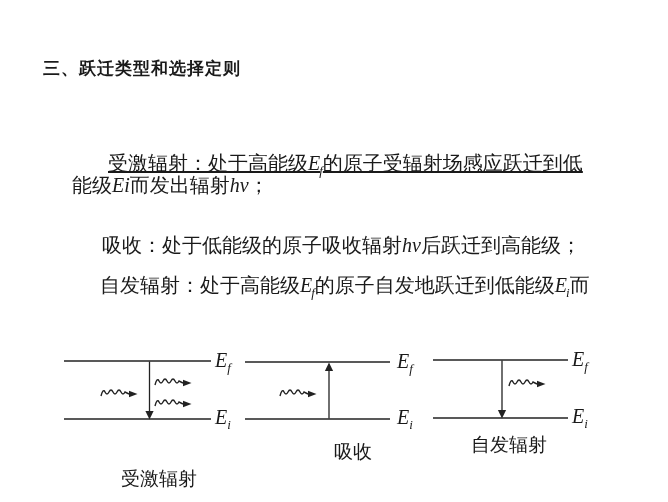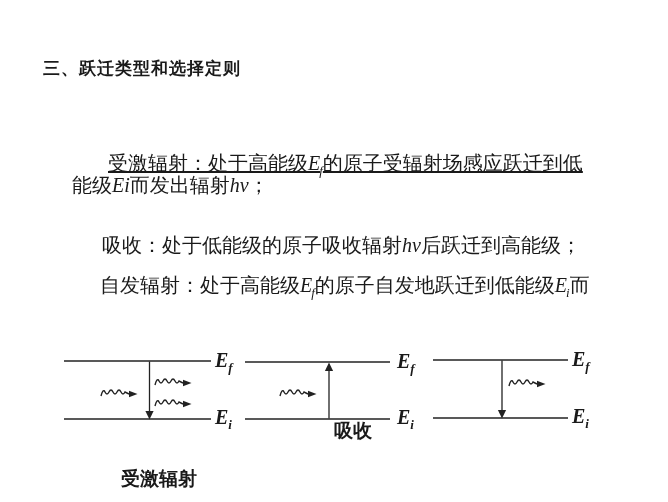--- a/index.html
+++ b/index.html
@@ -23,21 +23,21 @@
   }
   .it{font-style:italic;}
   .isub{font-style:italic;font-size:13px;position:relative;top:5px;margin-left:-1px;}
   .op{padding:0 3px;}
   .l0{left:85px;top:101px;}
   .l1{left:108px;top:151px;text-decoration:underline;}
   .l2{left:72px;top:173px;}
   .l3{left:102px;top:224px;margin-top:9px;}
   .l4{left:100px;top:273px;}
   .l5{left:72px;top:296px;}
-  .diagram{position:absolute;top:350px;width:240px;height:120px;font-weight:bold;}
+  .diagram{position:absolute;top:350px;width:240px;height:120px;}
   .d1{left:64px;}
   .d2{left:245px;}
   .d3{left:433px;}
   .dsvg{position:absolute;left:0;top:0;}
   .elabel{
     position:absolute;
     font-size:20px;line-height:24px;white-space:nowrap;
   }
   .elabel .isub{font-size:13px;top:5px;margin-left:0;}
   .caption{
@@ -90,28 +90,29 @@
   <div class="diagram d2">
     <svg class="dsvg" width="150" height="78">
       <line x1="0" y1="12" x2="145" y2="12" stroke="#222222" stroke-width="1.6"></line>
       <line x1="0" y1="69" x2="145" y2="69" stroke="#222222" stroke-width="1.6"></line>
       <line x1="84" y1="68.5" x2="84" y2="19" stroke="#222222" stroke-width="1.3"></line>
       <polygon points="84,12.5 79.9,21 88.1,21" fill="#222222"></polygon>
       <use href="#photon-wave" x="34" y="35" width="40" height="16"></use>
     </svg>
     <div class="elabel" style="left:152px;top:-1px;"><span class="it">E</span><span class="isub">f</span></div>
     <div class="elabel" style="left:152px;top:55px;"><span class="it">E</span><span class="isub">i</span></div>
-    <div class="caption" style="left:65px;top:69px;padding-left:24px;">吸收</div>
+    <div class="caption" style="left:65px;top:90px;padding-left:24px;">吸收</div>
   </div>
 
   <div class="diagram d3">
     <svg class="dsvg" width="140" height="78">
       <line x1="0" y1="10" x2="135" y2="10" stroke="#222222" stroke-width="1.6"></line>
       <line x1="0" y1="68" x2="135" y2="68" stroke="#222222" stroke-width="1.6"></line>
       <line x1="69" y1="10.5" x2="69" y2="61" stroke="#222222" stroke-width="1.3"></line>
       <polygon points="69,68.5 64.9,60 73.1,60" fill="#222222"></polygon>
       <use href="#photon-wave" x="75" y="25" width="40" height="16"></use>
     </svg>
     <div class="elabel" style="left:139px;top:-3px;"><span class="it">E</span><span class="isub">f</span></div>
     <div class="elabel" style="left:139px;top:54px;"><span class="it">E</span><span class="isub">i</span></div>
+    <div class="caption" style="left:38px;top:83px;">自发辐射</div>
   </div>
 
 </div>
 
 </body></html>

